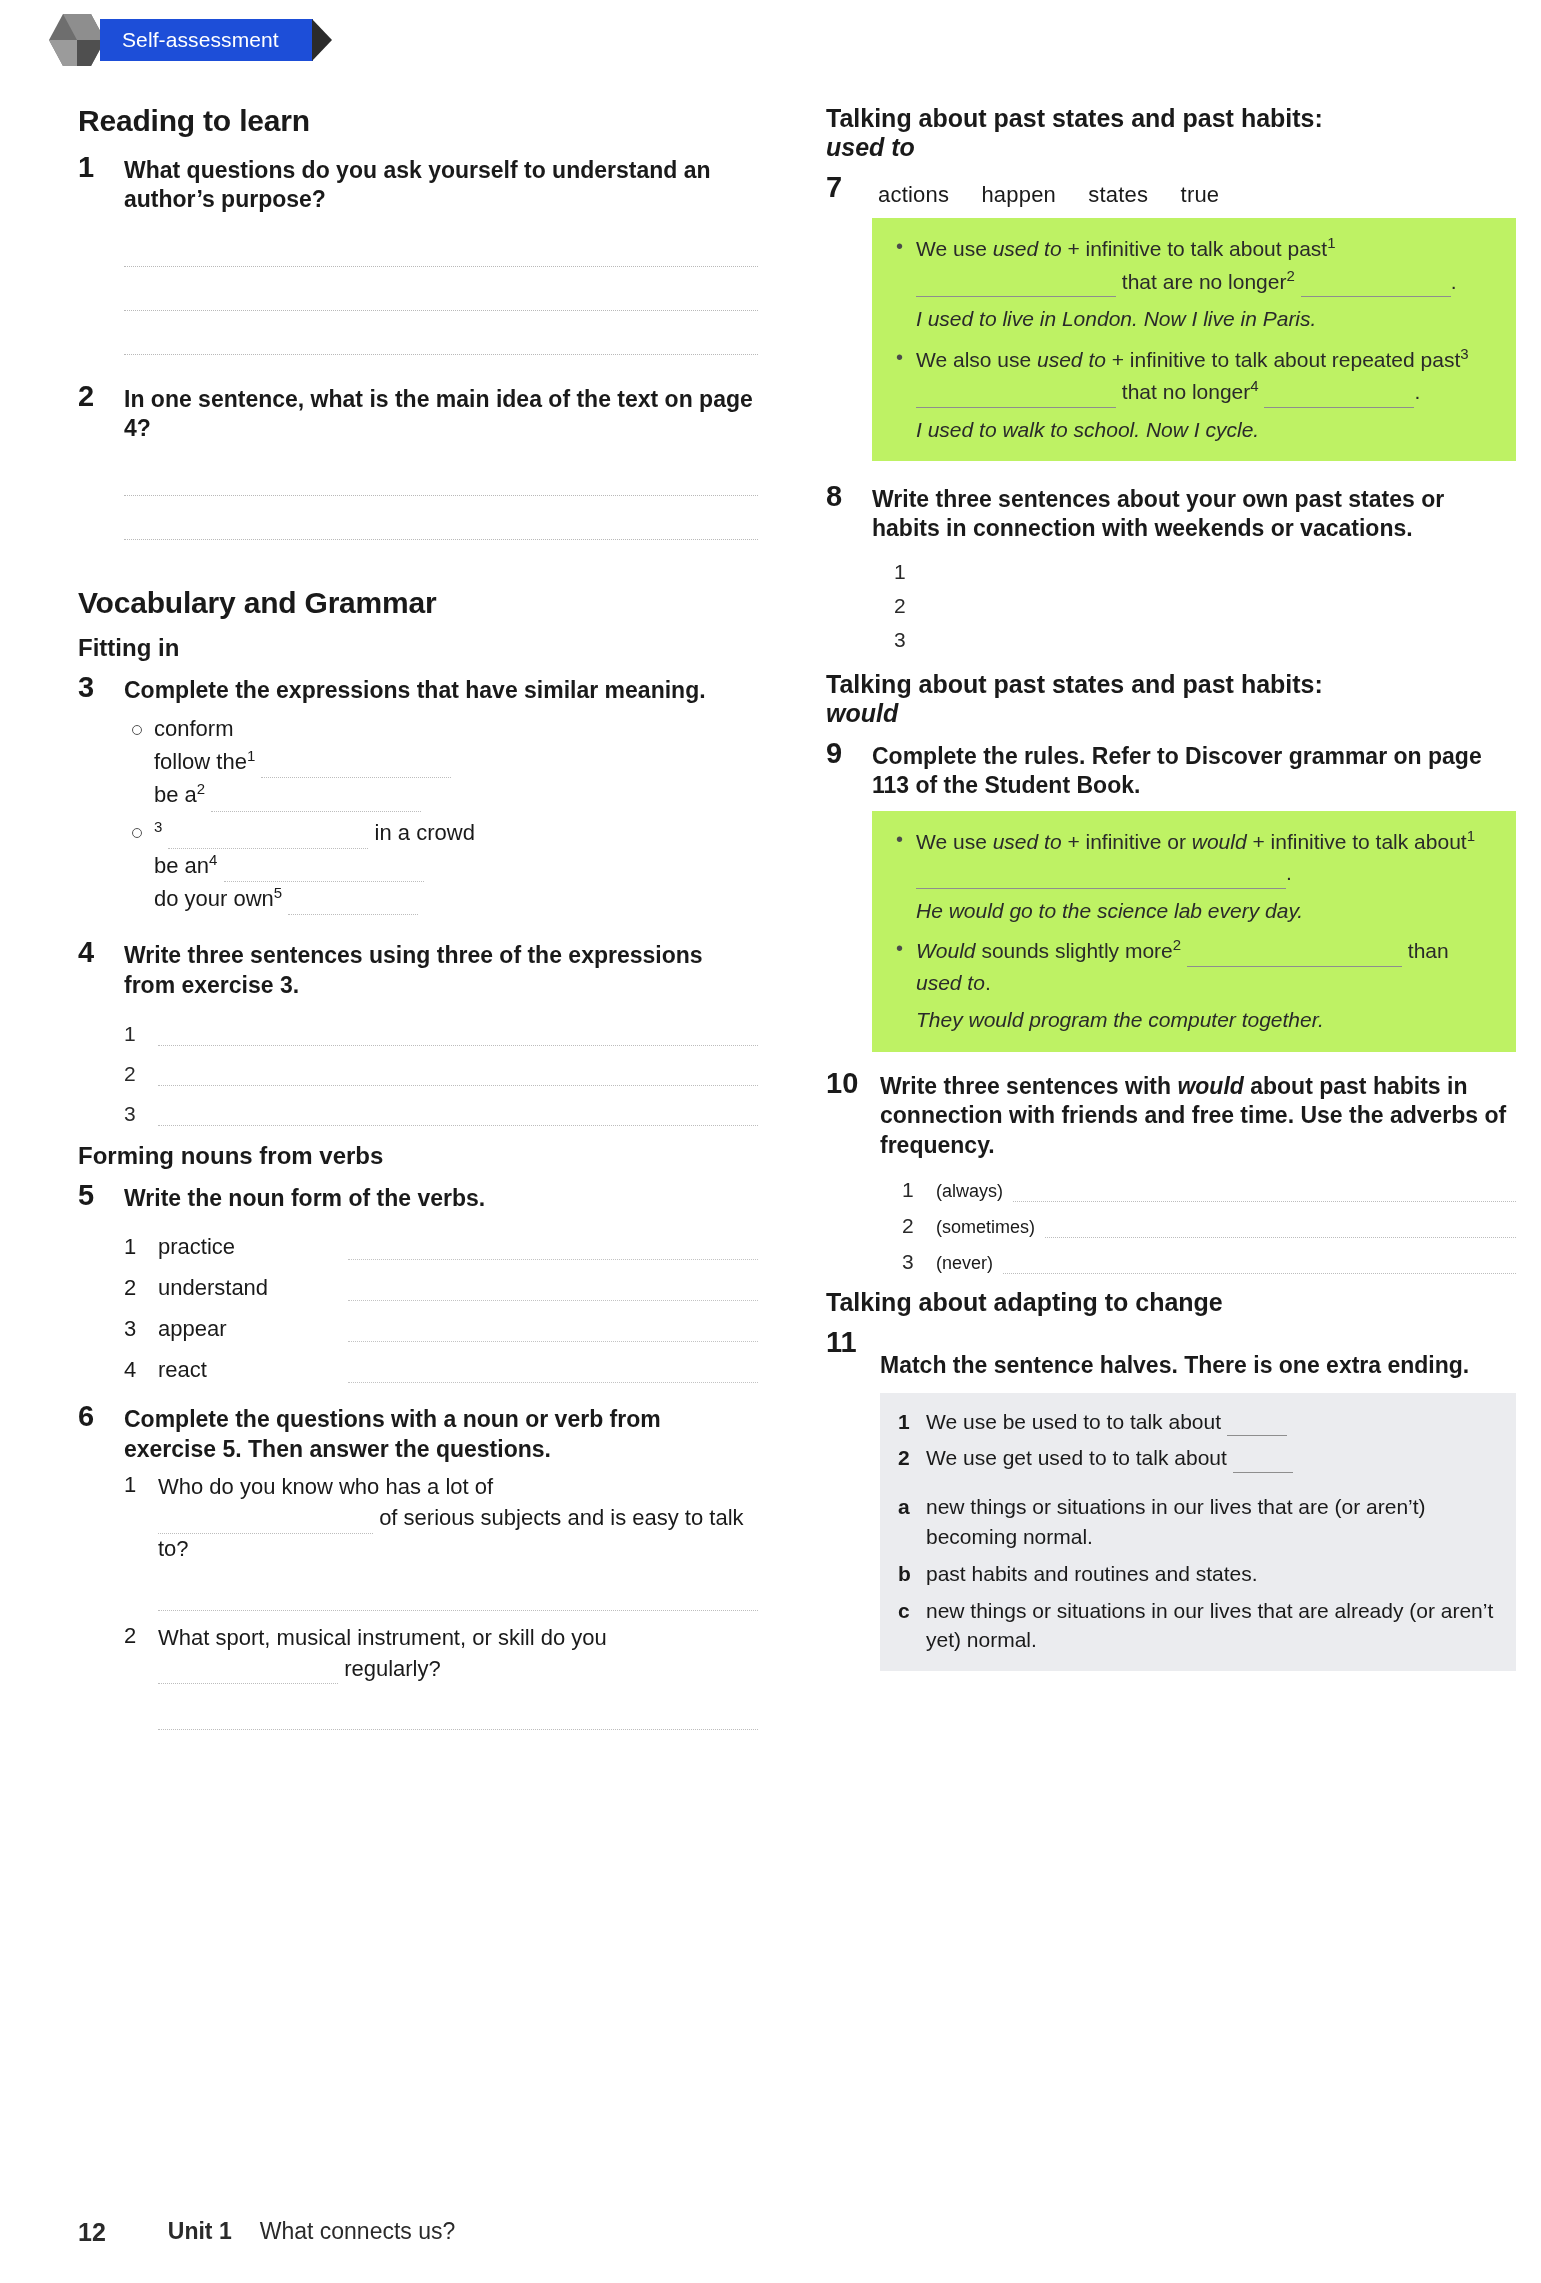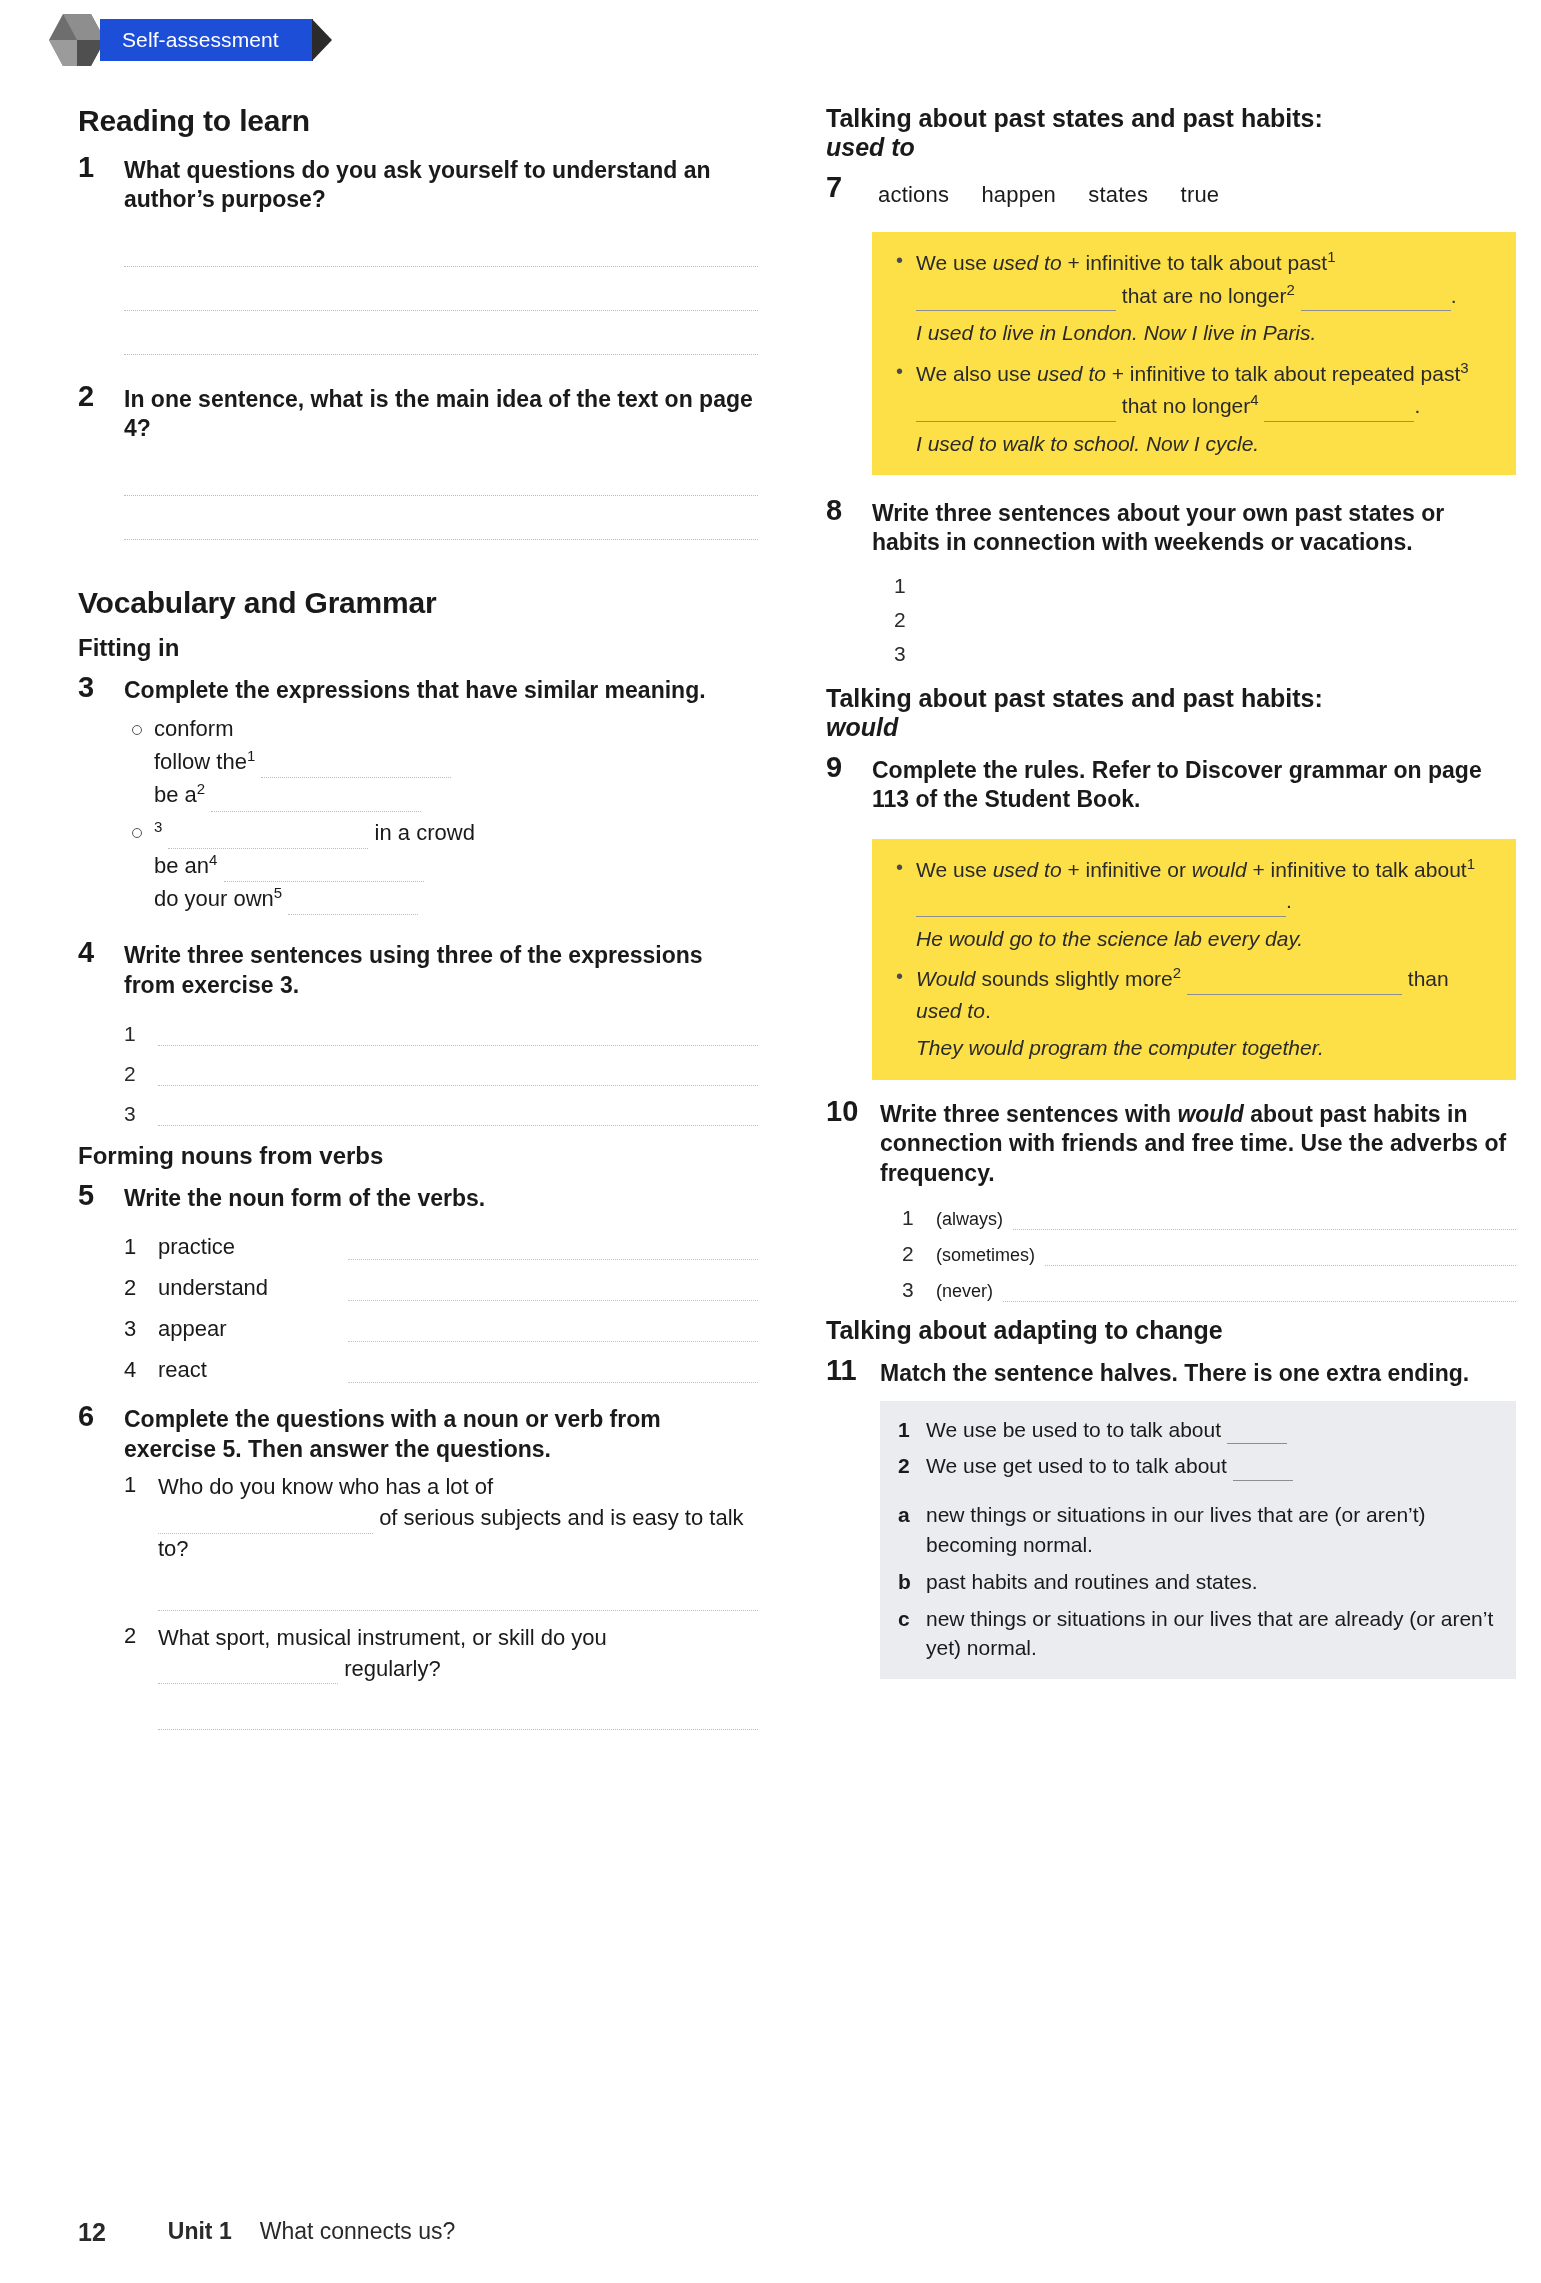--- a/index.html
+++ b/index.html
@@ -115,23 +115,23 @@
   
   .wordbank {
     font-size: 22px;
     margin: 10px 0 10px 6px;
     letter-spacing: .2px;
   }
   .wordbank span { margin-right: 26px; }
 
   
   .greybox {
-    background: #fde047;
+    background: #bef264;
     padding: 14px 20px 16px 20px;
-    margin-top: 24px;
+    margin-top: 10px;
     font-size: 21px;
     line-height: 1.5;
     color: #2a2a2a;
   }
   .greybox ul { margin: 0; padding: 0; list-style: none; }
   .greybox li { position: relative; padding-left: 24px; margin-bottom: 6px; }
   .greybox li:before {
     content: "•";
     position: absolute; left: 4px; top: -1px;
     font-size: 20px;
@@ -496,21 +496,21 @@
           <div class="line"></div>
         </div>
       </div>
     </div>
   </div>
 
   <h3 class="sub-title" style="font-size:25px; margin-top:14px;">Talking about adapting to change</h3>
 
   <div class="ex">
     <div class="ex-num">11</div>
-    <div class="ex-body" style="margin-left:8px;">
+    <div class="ex-body" style="margin-left:8px;margin-top:20px;">
       <p class="ex-prompt">Match the sentence halves. There is one extra ending.</p>
       <div class="matchbox">
         <div class="mrow">
           <div class="mk">1</div>
           <div class="mt">
             <span>We use </span><span class="it">be used to</span><span> to talk about</span>
             <span class="blank" style="width:60px;"></span>
           </div>
         </div>
         <div class="mrow">

